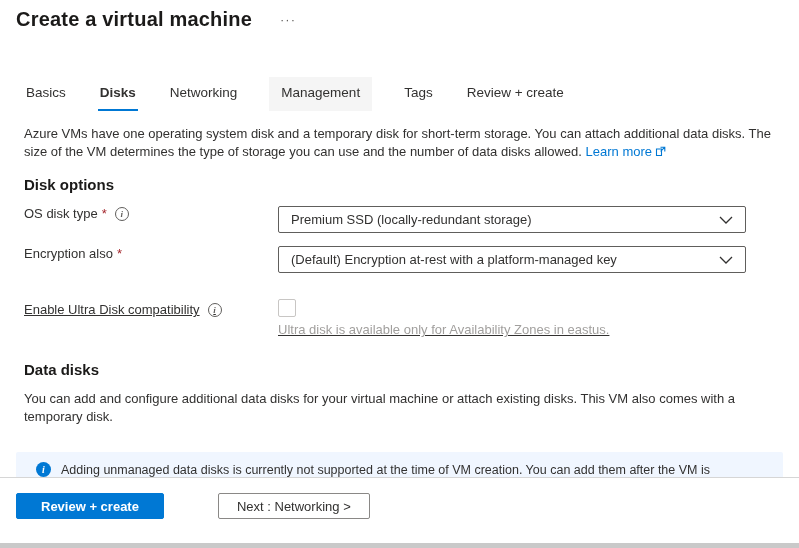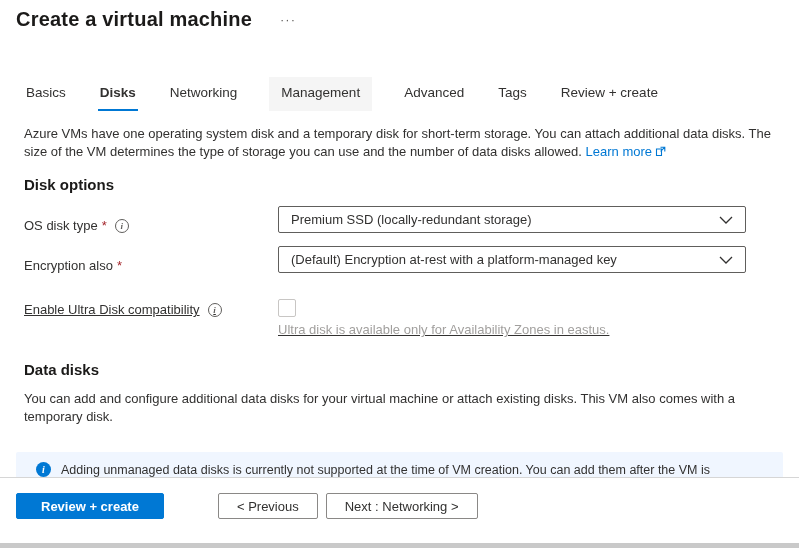--- a/index.html
+++ b/index.html
@@ -27,21 +27,21 @@
   .tab.selected { font-weight: 700; border-bottom: 2px solid #0078d4; }
   .tab.hovered { background: #f5f5f5; padding-left: 12px; padding-right: 12px; }
 
   
   .intro { margin: 14px 24px 0 24px; width: 752px; line-height: 18px; font-size: 13px; color: #323130; }
   .link { color: #0078d4; text-decoration: none; cursor: pointer; }
   .ext-icon { display: inline-block; vertical-align: -1px; margin-left: 3px; }
 
   
   .section-heading { font-weight: 700; font-size: 15px; margin: 14px 0 0 24px; color: #1b1a19; }
-  .form-row { display: flex; align-items: flex-end; margin: 13px 0 0 24px; }
+  .form-row { display: flex; align-items: flex-start; margin: 13px 0 0 24px; }
   .form-row.top { align-items: flex-start; margin-top: 26px; text-decoration: underline; }
   .field-label { width: 254px; font-size: 13px; color: #323130; display: flex; align-items: center; }
   .required { color: #a4262c; margin-left: 4px; }
   .info-icon {
     display: inline-flex; align-items: center; justify-content: center;
     width: 14px; height: 14px; border: 1px solid #605e5c; border-radius: 50%;
     color: #605e5c; font-size: 9px; font-style: italic; font-weight: 700;
     margin-left: 8px; cursor: pointer; font-family: "Liberation Serif", serif;
   }
   .dropdown {
@@ -95,21 +95,20 @@
 <div class="header">
   <div class="page-title">Create a virtual machine</div>
   <div class="more-options">···</div>
 </div>
 
 <div class="tabs">
   <div class="tab">Basics</div>
   <div class="tab selected">Disks</div>
   <div class="tab">Networking</div>
   <div class="tab hovered">Management</div>
-  <div class="tab">Advanced</div>
   <div class="tab">Tags</div>
   <div class="tab">Review + create</div>
 </div>
 
 <div class="intro">
   <span>Azure VMs have one operating system disk and a temporary disk for short-term storage. You can attach additional data disks. The size of the VM determines the type of storage you can use and the number of data disks allowed.</span>
   <a class="link"><span>Learn more</span><span class="ext-icon"><svg width="11" height="11" viewBox="0 0 11 11">
           <path d="M1.5 3 h5 v6.5 h-5 z" fill="none" stroke="#0078d4" stroke-width="1.1"></path>
           <path d="M5.5 1.2 h4.3 v4.3 M9.6 1.4 L5.6 5.4" fill="none" stroke="#0078d4" stroke-width="1.1"></path>
         </svg></span></a>
@@ -163,17 +162,16 @@
 
 <div class="paragraph">You can add and configure additional data disks for your virtual machine or attach existing disks. This VM also comes with a temporary disk.</div>
 
 <div class="info-banner">
   <div class="banner-info-icon">i</div>
   <div class="banner-text">Adding unmanaged data disks is currently not supported at the time of VM creation. You can add them after the VM is created.</div>
 </div>
 
 <div class="footer">
   <div class="btn btn-primary">Review + create</div>
-  <div class="btn btn-secondary">&lt; Previous</div>
   <div class="btn btn-secondary">Next : Networking &gt;</div>
 </div>
 
 <div class="bottom-strip"></div>
 
 </body></html>

